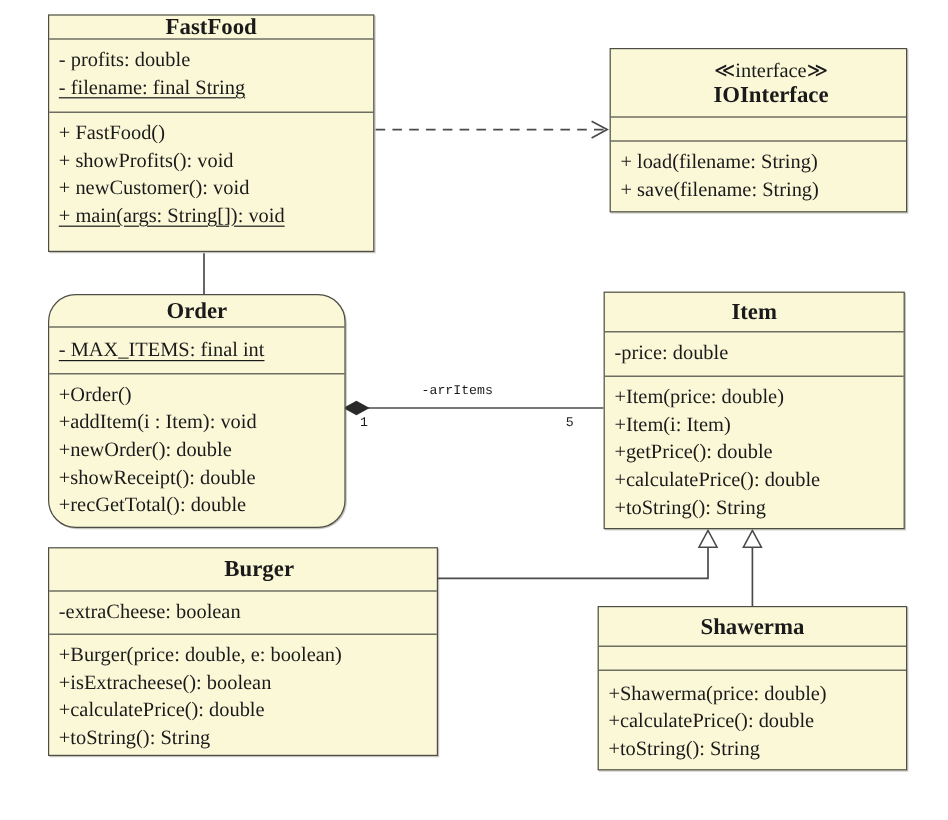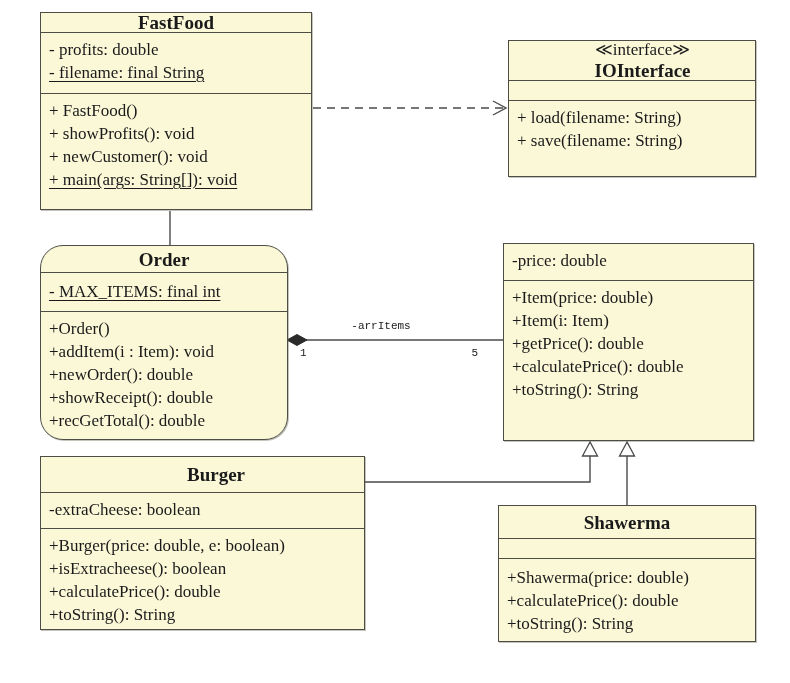--- a/index.html
+++ b/index.html
@@ -51,21 +51,21 @@
     font-size:17px;line-height:23px;
   }
   .member{white-space:nowrap;}
   .member.underlined{text-decoration:underline;text-underline-offset:3px;}
 
   
   #box-fastfood   {left:40px; top:12px;  width:272px;height:198px;}
   #box-fastfood   .box-title{height:20px;}
   #box-fastfood   .box-attrs{height:61px;}
   #box-iointerface{left:508px;top:40px;  width:248px;height:137px;}
-  #box-iointerface .box-title{height:40px;padding-left:21px;}
+  #box-iointerface .box-title{height:57px;padding-left:21px;}
   #box-iointerface .box-attrs{height:20px;padding:0;}
   #box-order      {left:40px; top:245px; width:248px;height:195px;border-radius:23px;}
   #box-order      .box-title{height:27px;}
   #box-order      .box-attrs{height:39px;padding-top:7px;}
   #box-item       {left:503px;top:243px; width:251px;height:198px;}
   #box-item       .box-title{height:33px;}
   #box-item       .box-attrs{height:37px;}
   #box-burger     {left:40px; top:456px; width:325px;height:174px;}
   #box-burger     .box-title{height:36px;padding-left:27px;}
   #box-burger     .box-attrs{height:36px;}
@@ -151,20 +151,23 @@
     <div class="box-methods">
         <div class="member">+Order()</div>
         <div class="member">+addItem(i : Item): void</div>
         <div class="member">+newOrder(): double</div>
         <div class="member">+showReceipt(): double</div>
         <div class="member">+recGetTotal(): double</div>
       </div>
   </div>
 
   <div class="class-box" id="box-item">
+    <div class="box-title">
+      <span class="name">Item</span>
+    </div>
     <div class="box-attrs">
         <div class="member">-price: double</div>
       </div>
     <div class="box-methods">
         <div class="member">+Item(price: double)</div>
         <div class="member">+Item(i: Item)</div>
         <div class="member">+getPrice(): double</div>
         <div class="member">+calculatePrice(): double</div>
         <div class="member">+toString(): String</div>
       </div>

